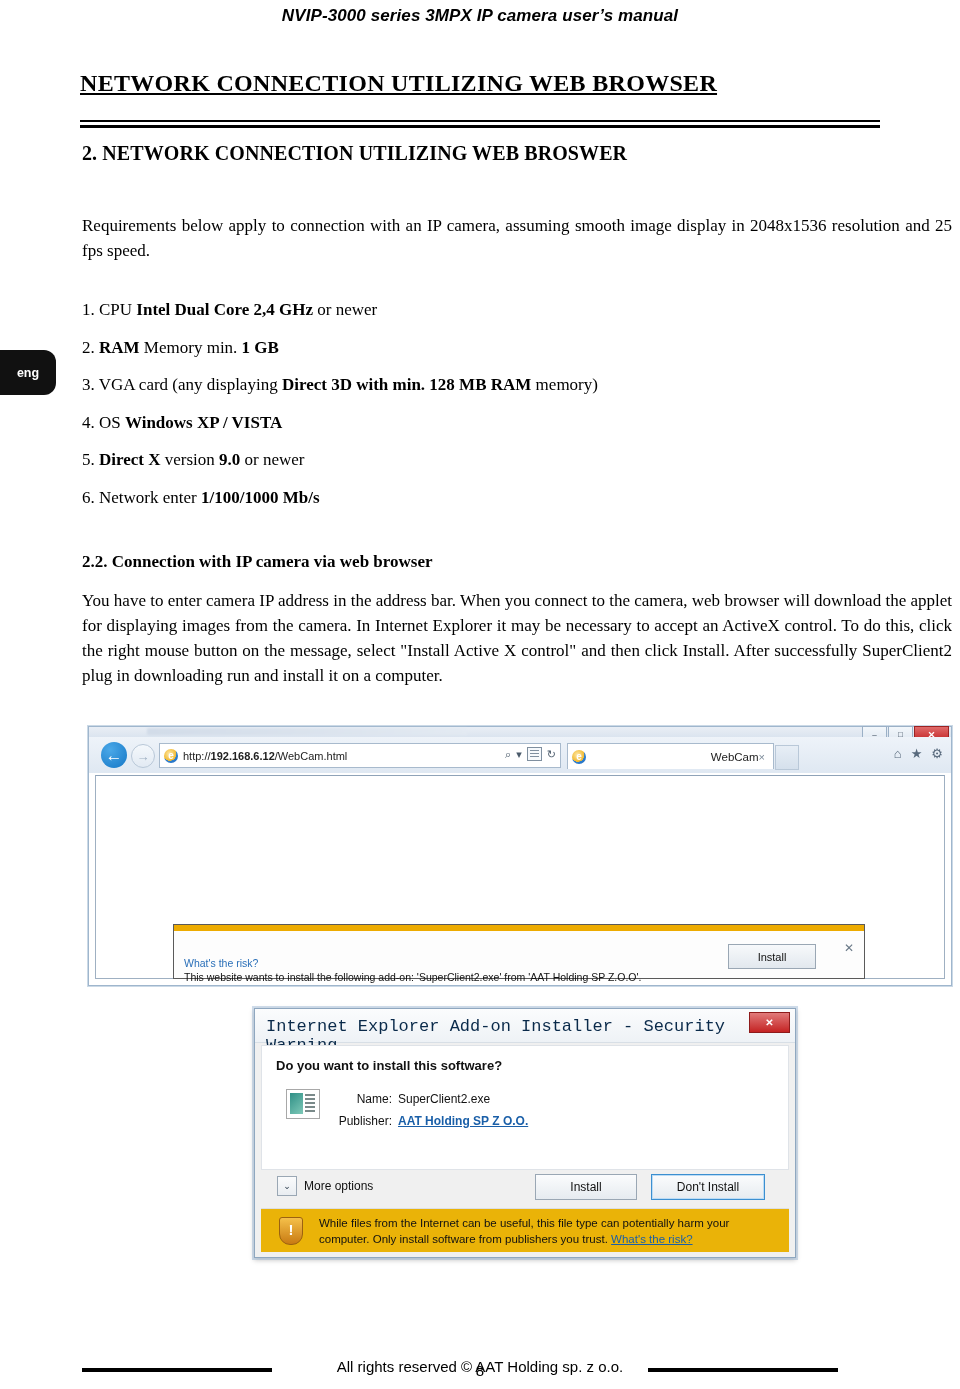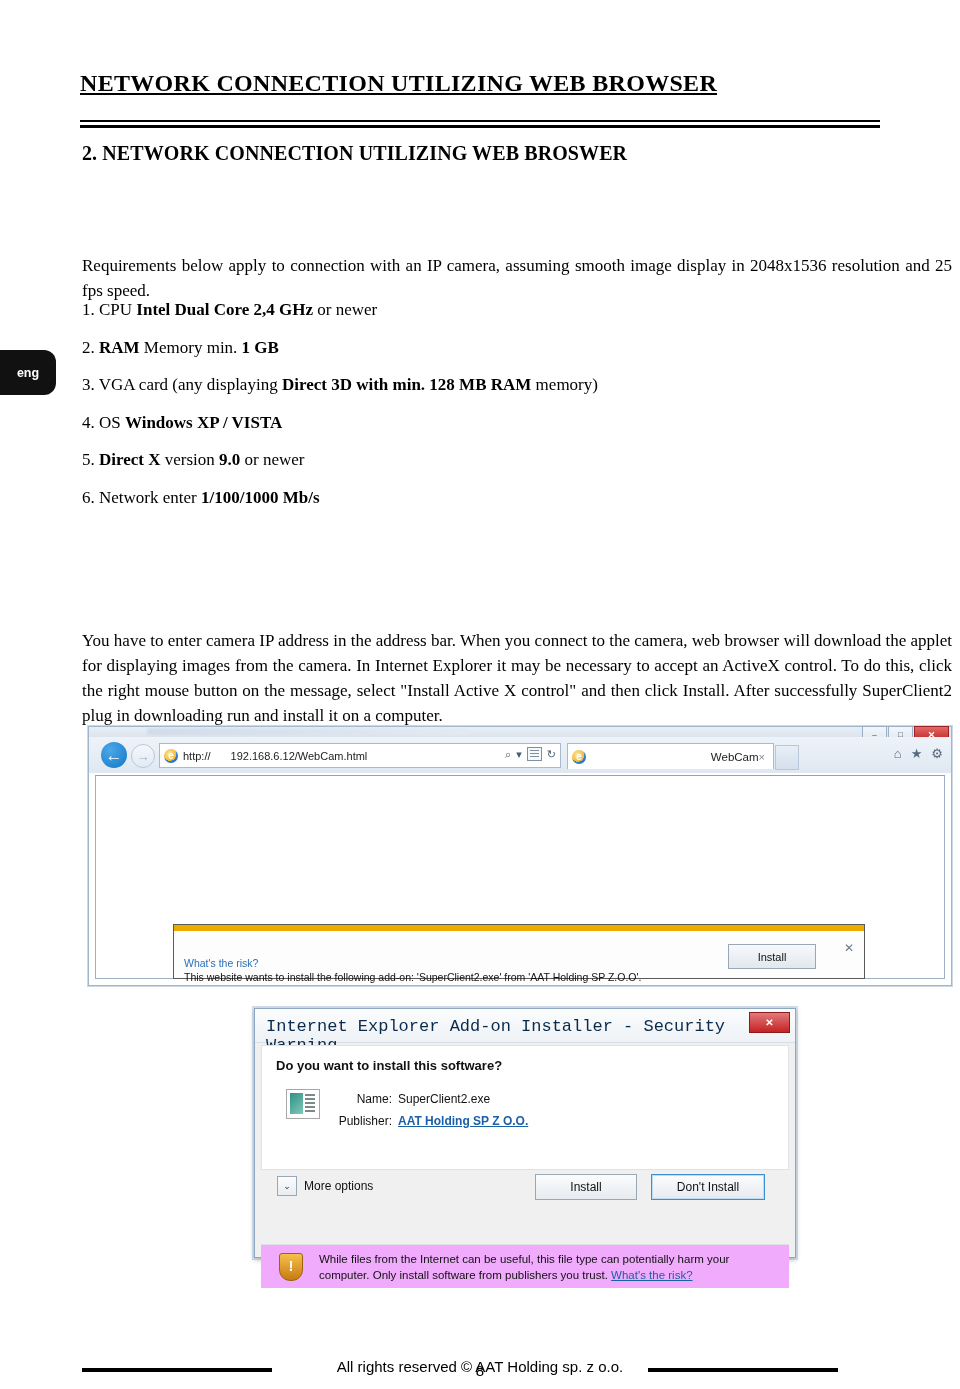--- a/index.html
+++ b/index.html
@@ -38,21 +38,21 @@
     font-weight:700;font-size:17.5px;
   }
   .sec-22{
     position:absolute;top:552px;left:82px;
     font-weight:700;font-size:17px;
   }
 
   
   .para{
     position:absolute;font-size:17px;line-height:25px;
-    text-align:justify;text-justify:inter-word;margin-top:40px;
+    text-align:justify;text-justify:inter-word;
   }
   #para-intro{top:213px;left:82px;width:870px;}
   #para-22{top:588px;left:82px;width:870px;}
 
   
   .spec-list{position:absolute;top:300px;left:82px;width:700px;}
   .spec-item{font-size:17px;line-height:19px;margin-bottom:18.5px;white-space:nowrap;}
   .spec-item b{font-weight:700;}
 
   
@@ -123,21 +123,21 @@
     position:relative;
   }
   .ie-logo:after{
     content:"e";position:absolute;inset:0;display:flex;align-items:center;justify-content:center;
     font-family:"Liberation Sans", sans-serif;font-size:10px;font-weight:700;color:#fff;
   }
   .addr-url{
     font-family:"Liberation Sans", sans-serif;font-size:11px;color:#222;
     white-space:nowrap;overflow:hidden;
   }
-  .addr-url b{font-weight:400;padding-left:20px;}
+  .addr-url b{font-weight:700;}
   .addr-tools{
     position:absolute;right:4px;top:3px;display:flex;align-items:center;gap:5px;
     font-family:"Liberation Sans", sans-serif;font-size:11px;color:#4a5a6a;
   }
   .ico-sq{
     width:13px;height:12px;border:1px solid #7f8f9f;display:inline-block;
     position:relative;background:#f6f9fc;
   }
   .ico-sq:before{
     content:"";position:absolute;left:2px;top:2px;right:2px;height:1px;background:#7f8f9f;
@@ -260,21 +260,21 @@
     position:absolute;top:5px;height:24px;
     background:linear-gradient(#fbfcfd,#e6ebf0);border:1px solid #9aa7b4;
     display:flex;align-items:center;justify-content:center;
     font-family:"Liberation Sans", sans-serif;font-size:12px;color:#111;
   }
   #btn-install{right:152px;width:100px;}
   #btn-dont{right:24px;width:112px;border:1px solid #3c8fd0;box-shadow:0 0 0 1px #bcdcf5 inset;}
 
   .dlg-foot{
     position:absolute;left:6px;top:199px;right:6px;height:43px;
-    background:#f0abfc;border-top:1px solid #dcdfe3;margin-top:36px;
+    background:#eab308;border-top:1px solid #dcdfe3;
   }
   .shield{
     position:absolute;left:18px;top:8px;width:22px;height:26px;
     background:linear-gradient(#f5c04a,#c87a12);
     border-radius:3px 3px 11px 11px;border:1px solid #9c6210;
   }
   .shield:after{
     content:"!";position:absolute;inset:0;display:flex;align-items:center;justify-content:center;
     font-family:"Liberation Sans", sans-serif;font-size:15px;font-weight:700;color:#fff;
     padding-bottom:3px;
@@ -296,20 +296,21 @@
   .page-num{
     position:absolute;left:0;top:1362px;width:960px;text-align:center;
     font-family:"Liberation Sans", sans-serif;font-size:15px;
   }
 </style>
 </head>
 <body>
 
 <div class="page">
 
+  <div class="doc-header">NVIP-3000 series 3MPX IP camera user’s manual</div>
 
   <div class="chapter-title">NETWORK CONNECTION UTILIZING WEB BROWSER</div>
 
   <div class="rule-wrap">
     <div class="rule-thin"></div>
     <div class="rule-gap"></div>
     <div class="rule-thick"></div>
   </div>
 
   <div class="sec-h1">2. NETWORK CONNECTION UTILIZING WEB BROSWER</div>
@@ -339,20 +340,21 @@
     <div class="spec-item">
       <span>6.</span>
       <span>Network enter </span><b>1/100/1000 Mb/s</b>
     </div>
   </div>
 
   <div class="eng-tab">
     <span>eng</span>
   </div>
 
+  <div class="sec-22">2.2. Connection with IP camera via web browser</div>
   <div class="para" id="para-22">You have to enter camera IP address in the address bar. When you connect to the camera, web browser will download the applet for displaying images from the camera. In Internet Explorer it may be necessary to accept an ActiveX control. To do this, click the right mouse button on the message, select "Install Active X control" and then click Install. After successfully SuperClient2 plug in downloading run and install it on a computer.</div>
 
   <div class="shot">
     <div class="ie-window">
 
       <div class="ie-glassbar">
         <div class="ghost"></div>
         <div class="winctl">
           <div class="winbtn">–</div>
           <div class="winbtn">□</div>

